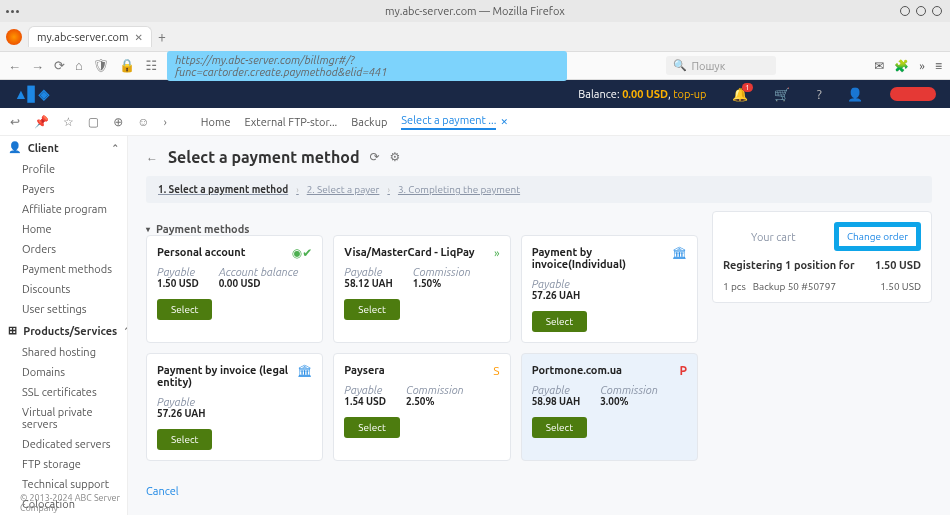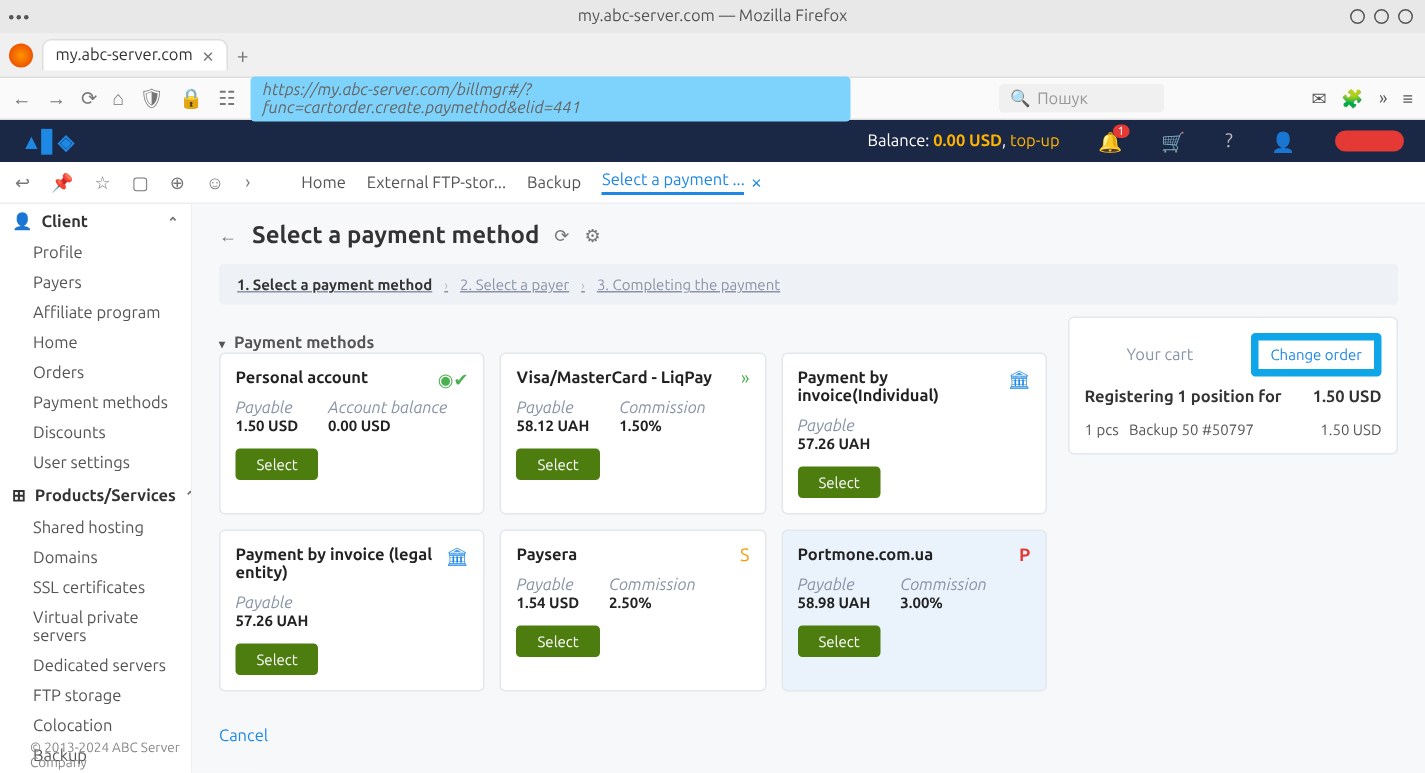--- a/index.html
+++ b/index.html
@@ -188,20 +188,21 @@
         <span>⊞</span>
         <span>Products/Services</span>
         <span class="chev">⌃</span>
       </div>
     <div class="side-item">Shared hosting</div>
     <div class="side-item">Domains</div>
     <div class="side-item">SSL certificates</div>
     <div class="side-item">Virtual private servers</div>
     <div class="side-item">Dedicated servers</div>
     <div class="side-item">FTP storage</div>
+    <div class="side-item">Technical support</div>
     <div class="side-item">Colocation</div>
     <div class="side-item">Backup</div>
 
     <div class="copyright">© 2013-2024 ABC Server Company</div>
   </div>
 
   <div class="main">
     <div class="page-title-row">
       <span class="title-ico">←</span>
       <span class="page-title">Select a payment method</span>

